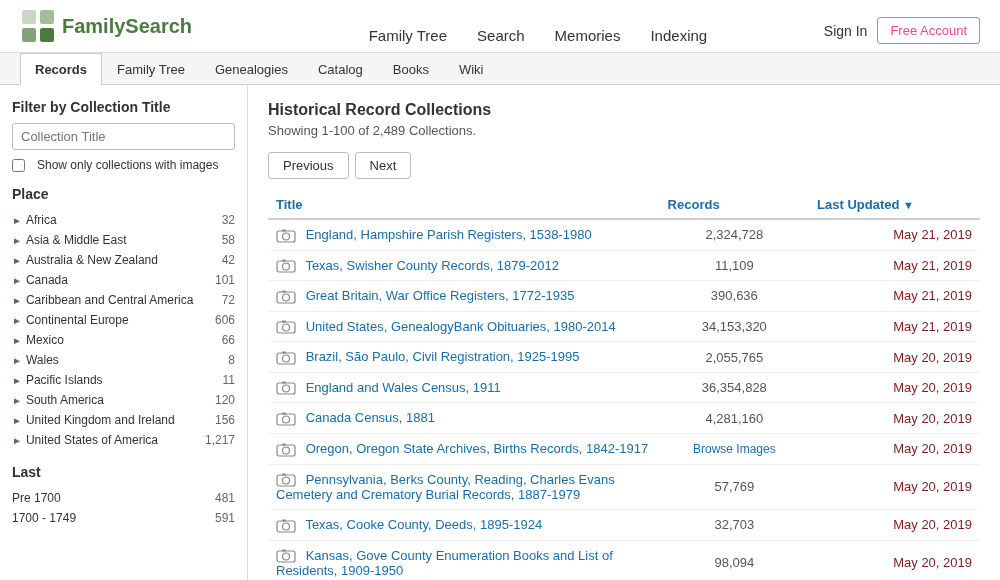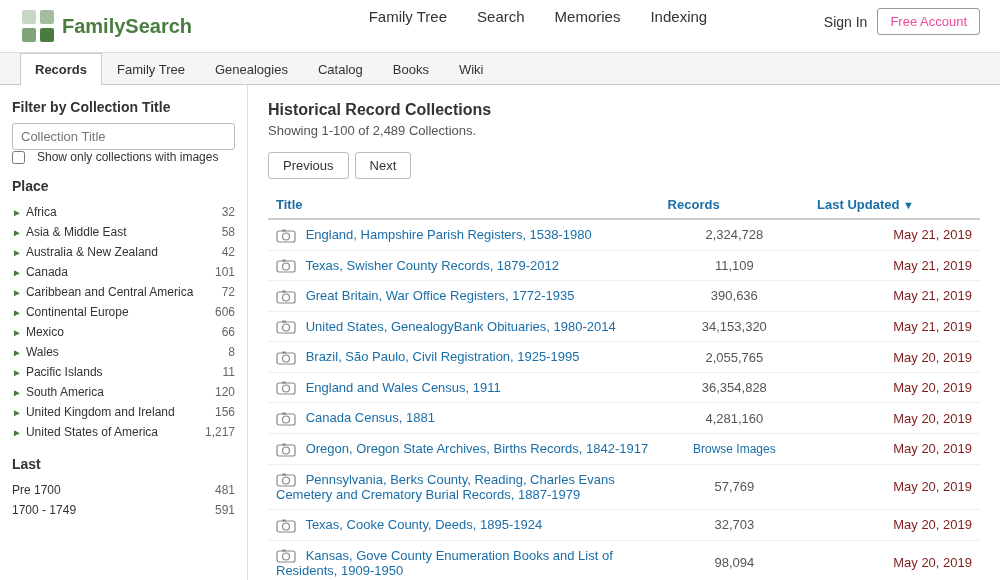--- a/index.html
+++ b/index.html
@@ -1,21 +1,21 @@
 <!DOCTYPE html>
 <html><head>
   <meta charset="utf-8">
   <style>
     * { box-sizing: border-box; margin: 0; padding: 0; }
     body { font-family: Arial, sans-serif; font-size: 13px; color: #333; background: #fff; width: 1000px; overflow-x: hidden; }
 
     
     .top-nav {
       display: flex;
-      align-items: flex-start;
+      align-items: flex-end;
       padding: 8px 20px;
       border-bottom: 1px solid #ddd;
       background: #fff;
     }
     .logo {
       display: flex;
       align-items: center;
       margin-right: 60px;
       text-decoration: none;
     }
@@ -106,20 +106,21 @@
       font-weight: bold;
       margin-bottom: 8px;
       color: #333;
     }
     .collection-input {
       width: 100%;
       padding: 5px 8px;
       border: 1px solid #bbb;
       border-radius: 3px;
       font-size: 13px;
+      margin-bottom: 8px;
       color: #ef4444;
     }
     .checkbox-row {
       display: flex;
       align-items: center;
       gap: 12px;
       margin-bottom: 14px;
       font-size: 12px;
     }
     .section-title {

